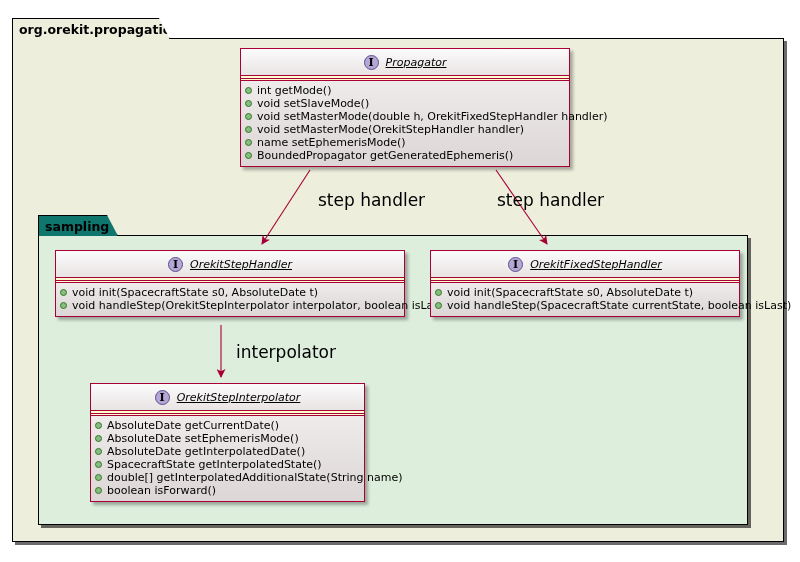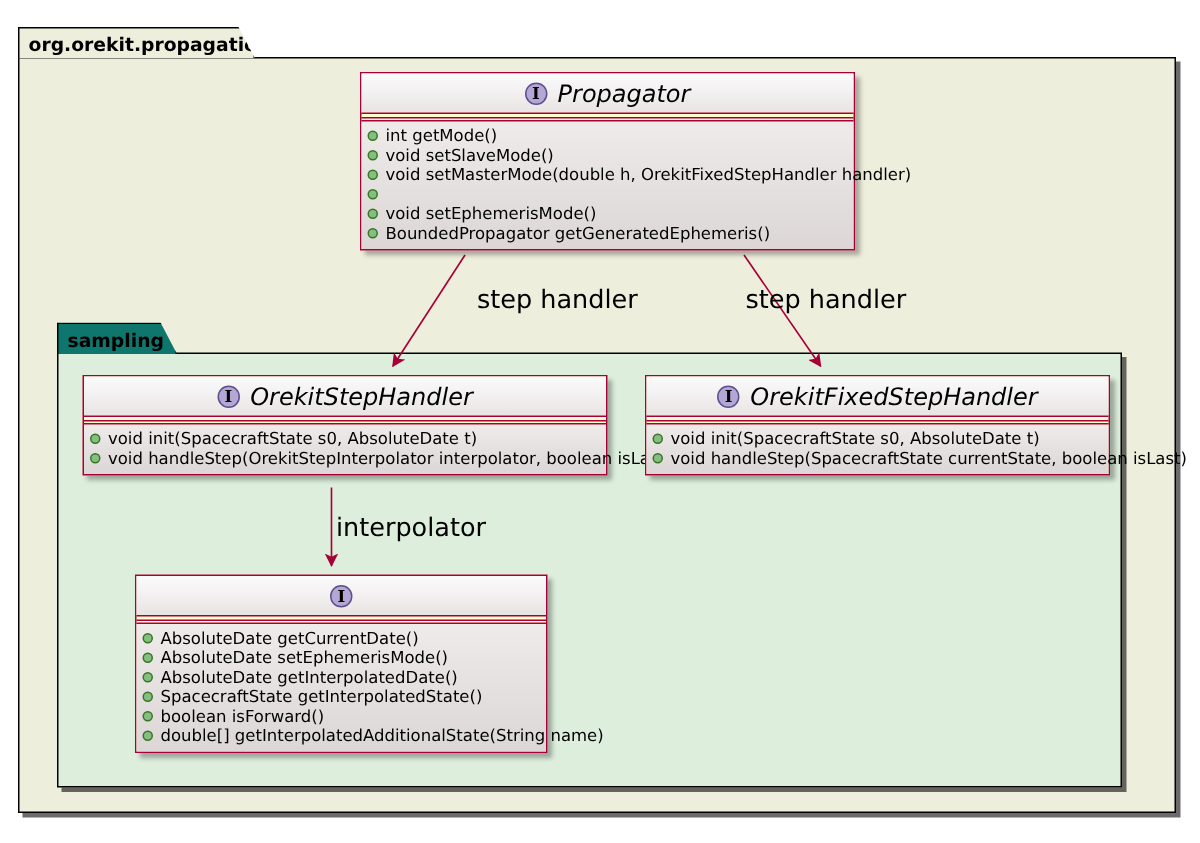--- a/index.html
+++ b/index.html
@@ -104,23 +104,24 @@
     justify-content: center;
     font-family: "DejaVu Serif", "Liberation Serif", serif;
     font-weight: bold;
     font-size: 11px;
     color: #000000;
     line-height: 1;
     flex: none;
   }
   .cls-title {
     font-style: italic;
-    font-size: 16px;
+    font-size: 11px;
     color: #000000;
     white-space: nowrap;
+    text-decoration: underline;
   }
   .cls-members {
     margin-top: 4px;
     border-top: 1px solid #A80036;
     background: linear-gradient(to bottom, #EFEBEB 0%, #DCD6D6 100%);
     padding: 3px 4px 4px 4px;
   }
   .member {
     display: flex;
     align-items: center;
@@ -156,21 +157,21 @@
     pointer-events: none;
   }
   .edge-label {
     position: absolute;
     font-size: 17px;
     color: #000000;
     white-space: nowrap;
   }
   #lbl-step-handler-left  { left: 318px; top: 190px; }
   #lbl-step-handler-right { left: 497px; top: 190px; }
-  #lbl-interpolator       { left: 224px; top: 342px; }
+  #lbl-interpolator       { left: 236px; top: 342px; }
 </style>
 </head>
 <body>
 
 <div id="canvas">
 
   <div class="pkg" id="pkg-outer">
     <div class="pkg-body"></div>
     <div class="pkg-tab">
       <span>org.orekit.propagation</span>
@@ -212,24 +213,25 @@
       <div class="member">
         <span class="member-dot"></span>
         <span class="member-text">void setSlaveMode()</span>
       </div>
       <div class="member">
         <span class="member-dot"></span>
         <span class="member-text">void setMasterMode(double h, OrekitFixedStepHandler handler)</span>
       </div>
       <div class="member">
         <span class="member-dot"></span>
-      </div>
-      <div class="member">
-        <span class="member-dot"></span>
-        <span class="member-text">void setEphemerisMode()</span>
+        <span class="member-text">void setMasterMode(OrekitStepHandler handler)</span>
+      </div>
+      <div class="member">
+        <span class="member-dot"></span>
+        <span class="member-text">name setEphemerisMode()</span>
       </div>
       <div class="member">
         <span class="member-dot"></span>
         <span class="member-text">BoundedPropagator getGeneratedEphemeris()</span>
       </div>
     </div>
   </div>
 
   <div class="cls" id="cls-stephandler">
     <div class="cls-header">
@@ -261,42 +263,43 @@
       <div class="member">
         <span class="member-dot"></span>
         <span class="member-text">void handleStep(SpacecraftState currentState, boolean isLast)</span>
       </div>
     </div>
   </div>
 
   <div class="cls" id="cls-interpolator">
     <div class="cls-header">
       <span class="iface-icon">I</span>
+      <span class="cls-title">OrekitStepInterpolator</span>
     </div>
     <div class="cls-members">
       <div class="member">
         <span class="member-dot"></span>
         <span class="member-text">AbsoluteDate getCurrentDate()</span>
       </div>
       <div class="member">
         <span class="member-dot"></span>
         <span class="member-text">AbsoluteDate setEphemerisMode()</span>
       </div>
       <div class="member">
         <span class="member-dot"></span>
         <span class="member-text">AbsoluteDate getInterpolatedDate()</span>
       </div>
       <div class="member">
         <span class="member-dot"></span>
         <span class="member-text">SpacecraftState getInterpolatedState()</span>
       </div>
       <div class="member">
         <span class="member-dot"></span>
+        <span class="member-text">double[] getInterpolatedAdditionalState(String name)</span>
+      </div>
+      <div class="member">
+        <span class="member-dot"></span>
         <span class="member-text">boolean isForward()</span>
       </div>
-      <div class="member">
-        <span class="member-dot"></span>
-        <span class="member-text">double[] getInterpolatedAdditionalState(String name)</span>
-      </div>
     </div>
   </div>
 
 </div>
 
 </body></html>

